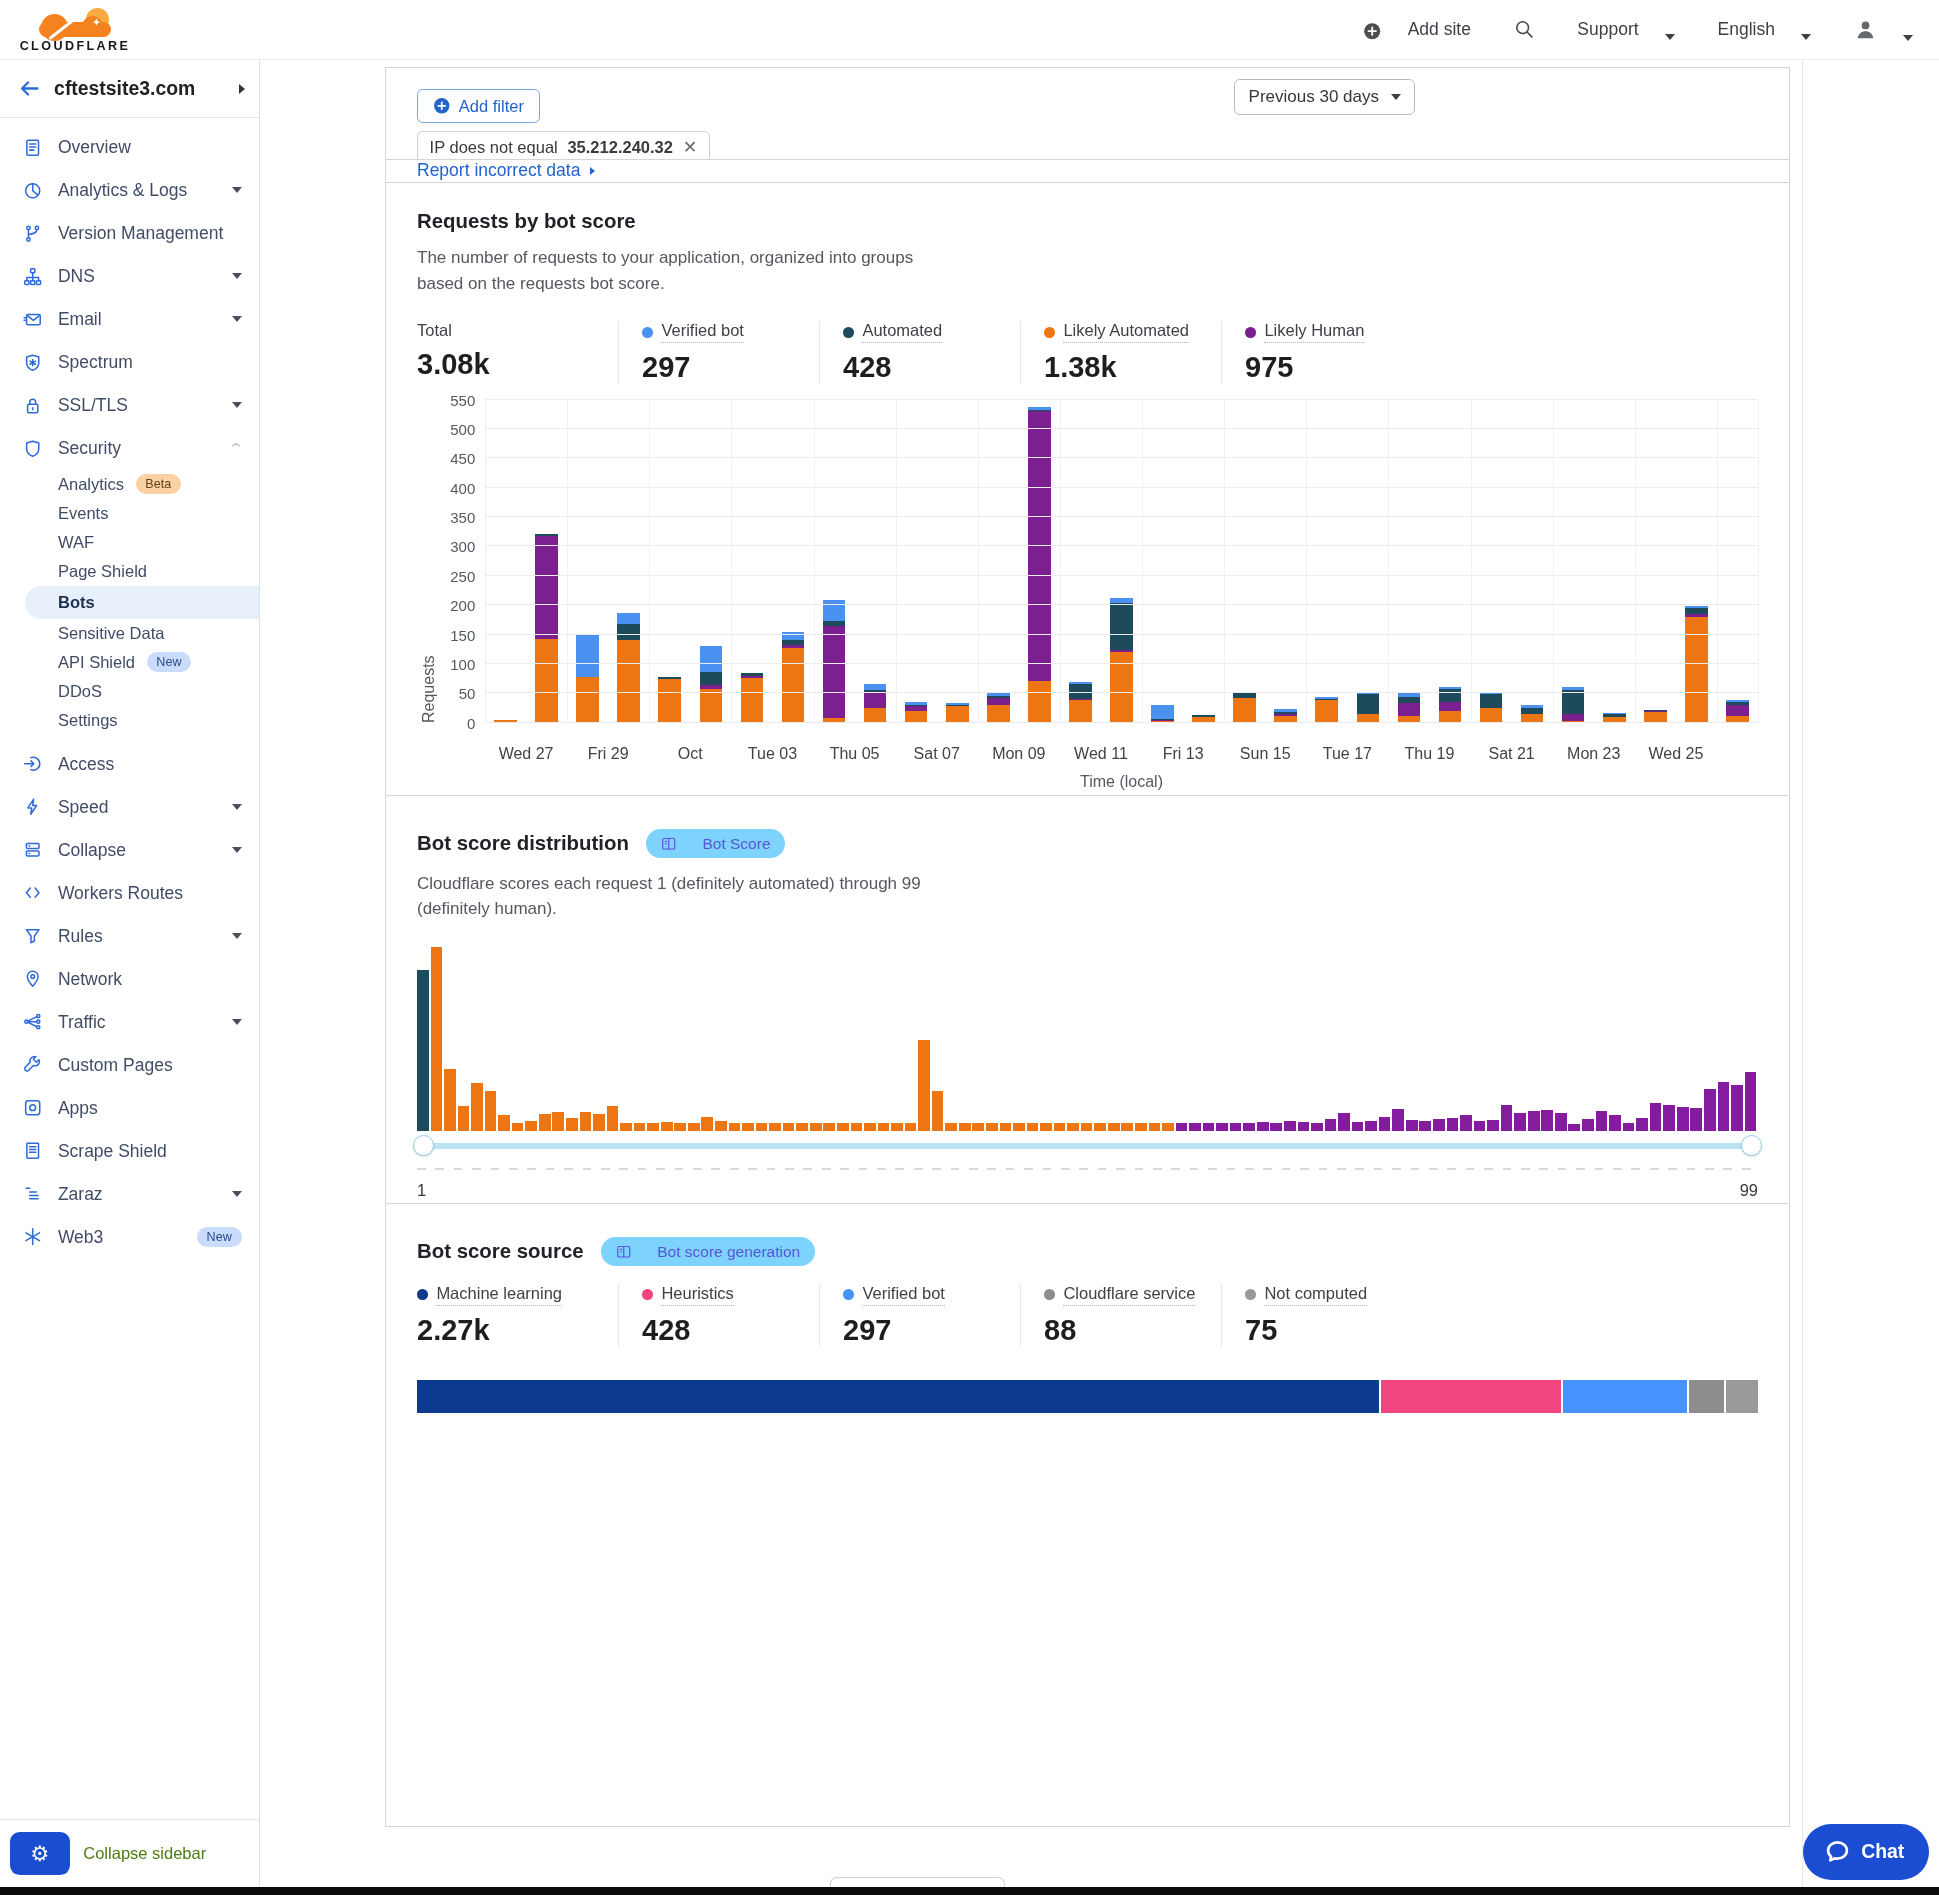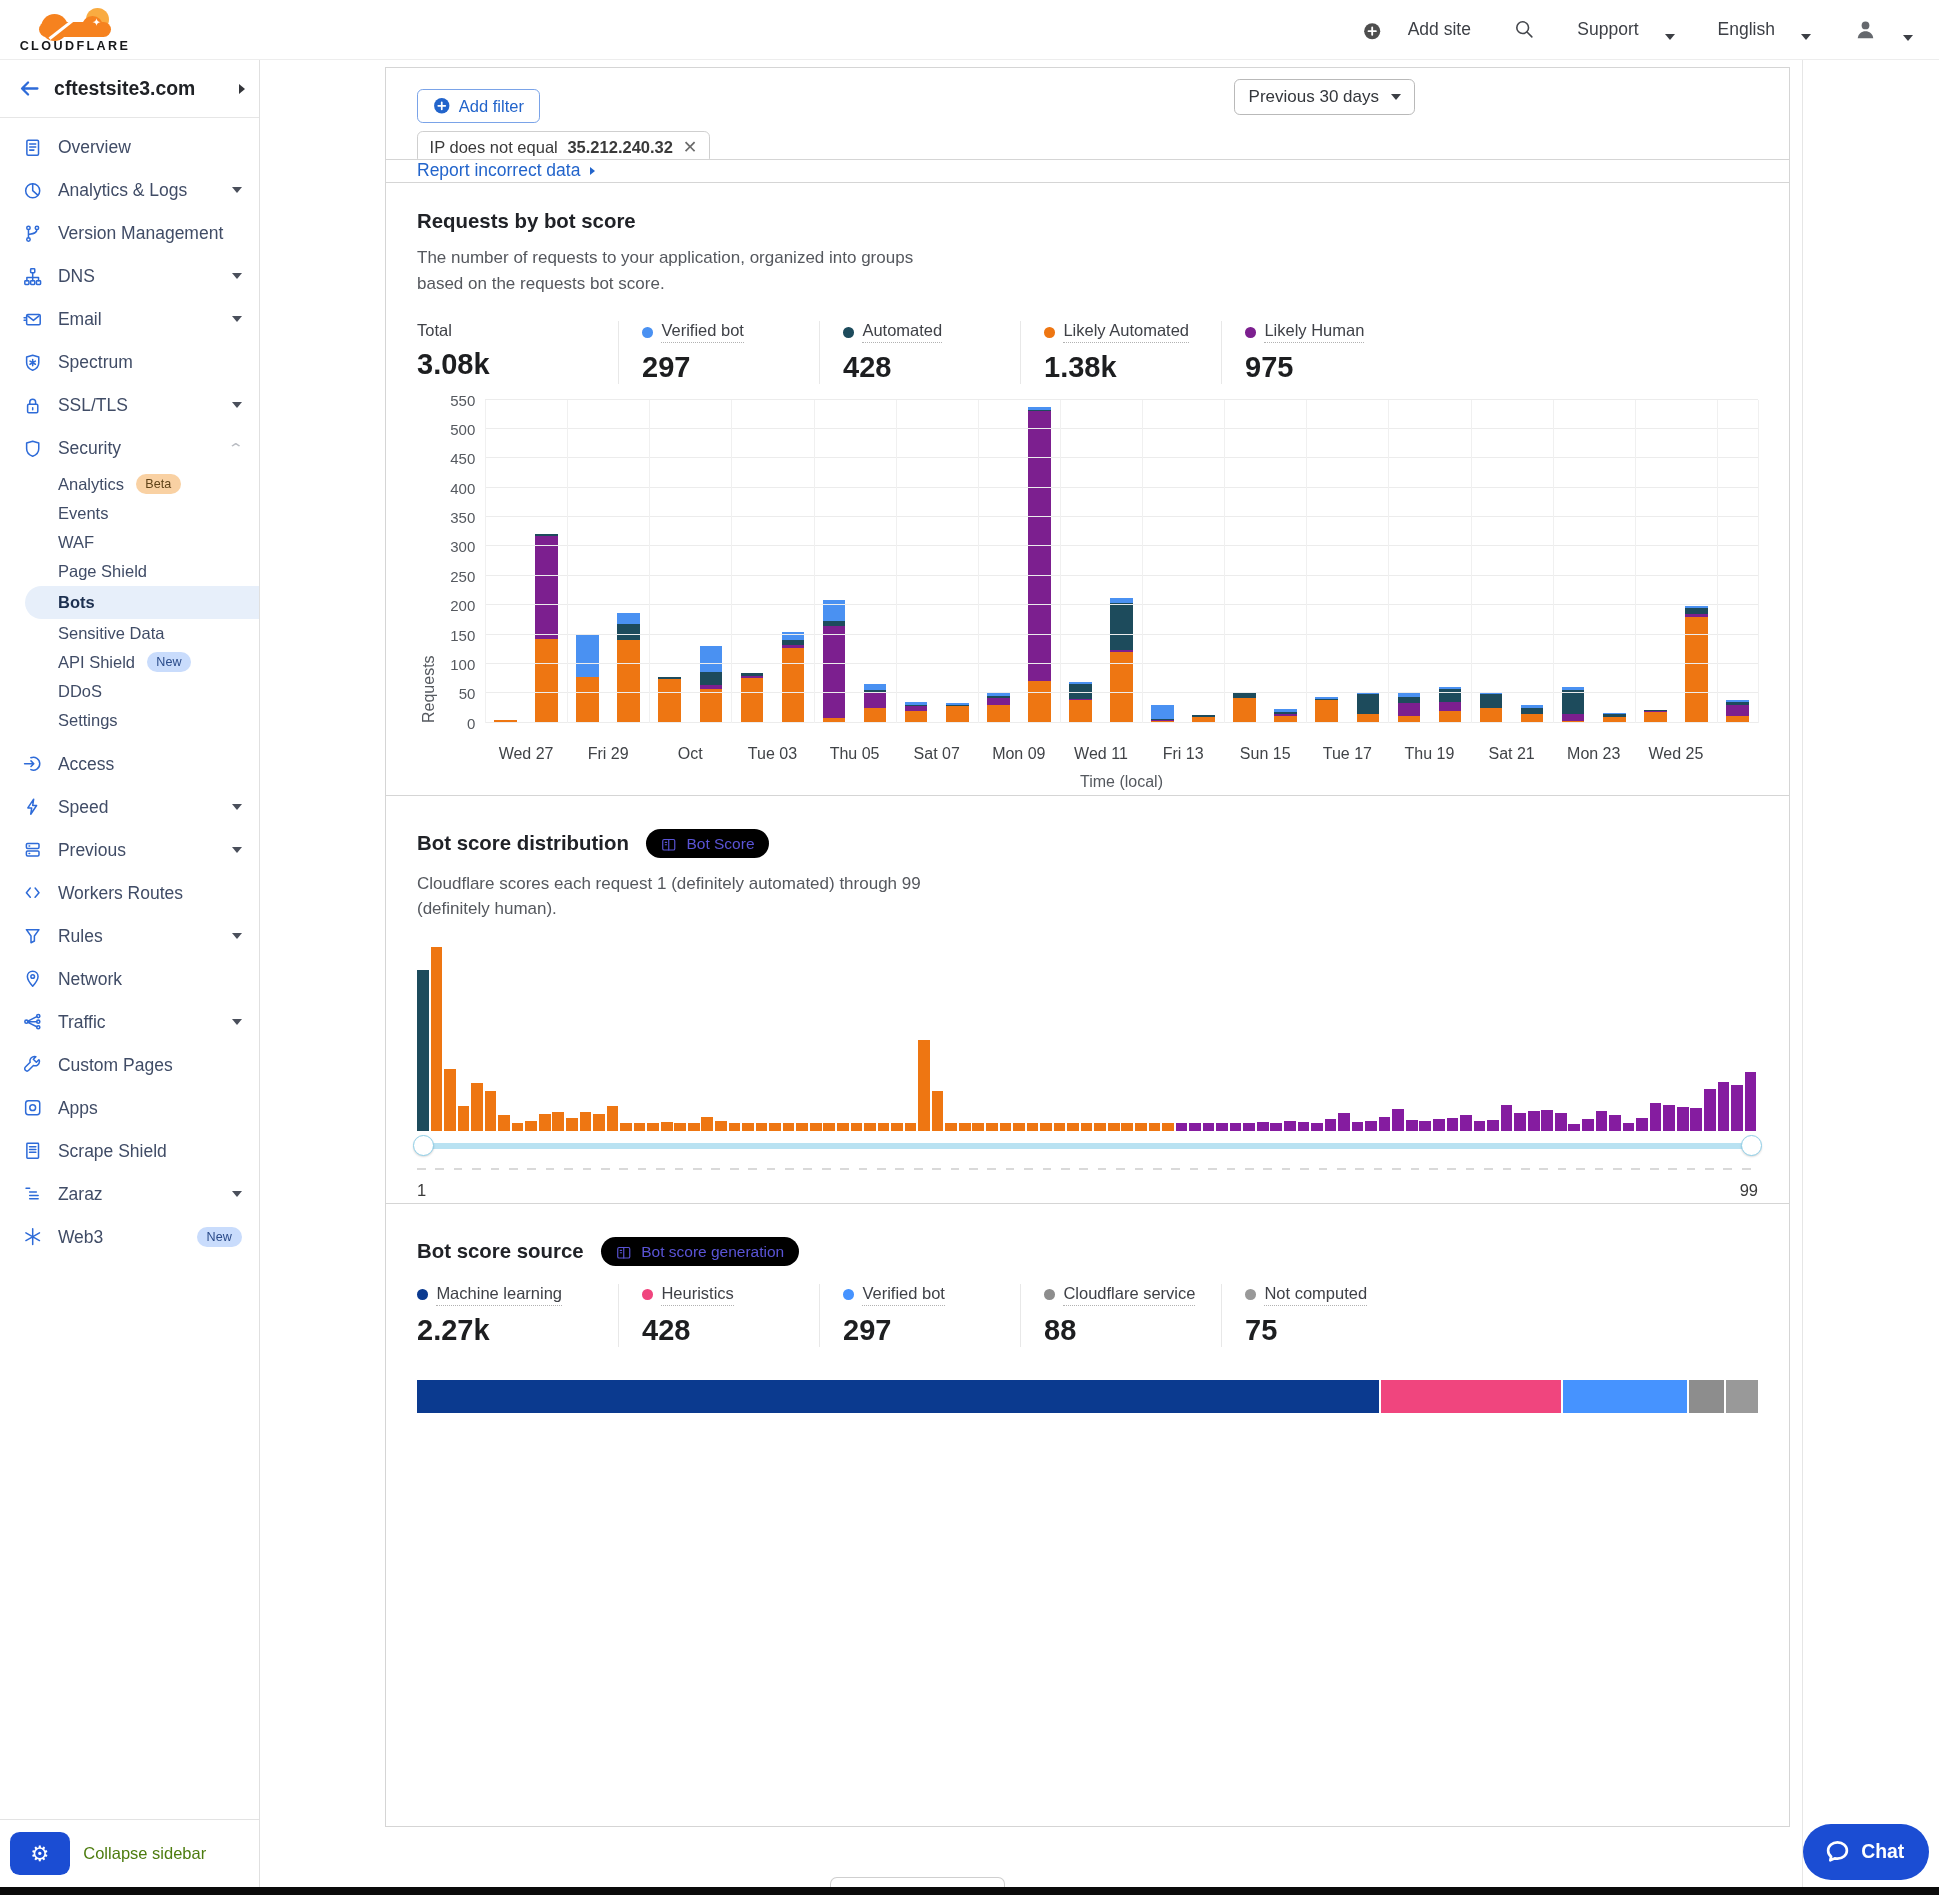--- a/index.html
+++ b/index.html
@@ -51,21 +51,21 @@
   .btn-range{position:absolute;left:848px;top:11.6px;display:inline-flex;align-items:center;gap:11.6px;border:1px solid #b9b9b9;border-radius:5.8px;background:#fff;color:#34373c;font-size:17px;padding:6.8px 13.6px;cursor:pointer}
   .card-report{height:24px;display:flex;align-items:center;padding:0 31px;gap:9.7px}
   .link{color:#2264cb;font-size:17.5px;cursor:pointer;text-decoration:none}
   .tri-right-sm{width:0;height:0;border-top:4.9px solid transparent;border-bottom:4.9px solid transparent;border-left:5.8px solid #2264cb}
   .card-requests{height:614px;padding:0 31px}
   .card-dist{height:409px;padding:0 31px}
   .card-src{height:624px;padding:0 31px}
   .card-title{font-size:20.4px;font-weight:bold;color:#202227}
   .card-desc{font-size:17px;color:#55585e;line-height:1.5;margin-top:12.6px}
   .title-row{display:flex;align-items:center;gap:17.5px}
-  .pill-badge{display:inline-flex;align-items:flex-end;gap:10px;background:#000000;color:#5a54d6;font-size:15.5px;border-radius:14.6px;padding:5.8px 14.6px;cursor:pointer}
+  .pill-badge{display:inline-flex;align-items:center;gap:26px;background:#7dd3fc;color:#5a54d6;font-size:15.5px;border-radius:14.6px;padding:5.8px 14.6px;cursor:pointer}
   
   .stats-row{display:flex;margin-top:25px}
   .stat{width:201px;padding-right:9.7px}
   .stat + .stat{border-left:1px solid #e8e8e8;padding-left:23px}
   .stat-label{display:flex;align-items:center;gap:8.7px;font-size:16.5px;color:#3f4147}
   .stat-label .u{border-bottom:1.9px dotted #b2b2b2;padding-bottom:1.9px}
   .dot{width:10.7px;height:10.7px;border-radius:50%;flex:0 0 auto}
   .stat-value{font-size:29px;font-weight:600;color:#1d1e20;margin-top:7.8px}
   
   .chart{display:flex;margin-top:15.5px}
@@ -292,21 +292,21 @@
       <span class="chev"></span>
     </div>
     <div class="nav-it">
       <span class="ic">
           <svg width="19.4" height="19.4" viewBox="0 0 16 16" class="icstroke">
             <rect x="2.8" y="2.8" width="10.4" height="4.2" rx="1"></rect>
             <rect x="2.8" y="9" width="10.4" height="4.2" rx="1"></rect>
             <path d="M5 4.9h.5M5 11.1h.5"></path>
           </svg>
         </span>
-      <span class="lbl">Previous</span>
+      <span class="lbl">Collapse</span>
       <span class="chev"></span>
     </div>
     <div class="nav-it">
       <span class="ic">
           <svg width="19.4" height="19.4" viewBox="0 0 16 16" class="icstroke">
             <path d="M6 4.2 2.8 8 6 11.8M10 4.2 13.2 8 10 11.8"></path>
           </svg>
         </span>
       <span class="lbl">Workers Routes</span>
     </div>

